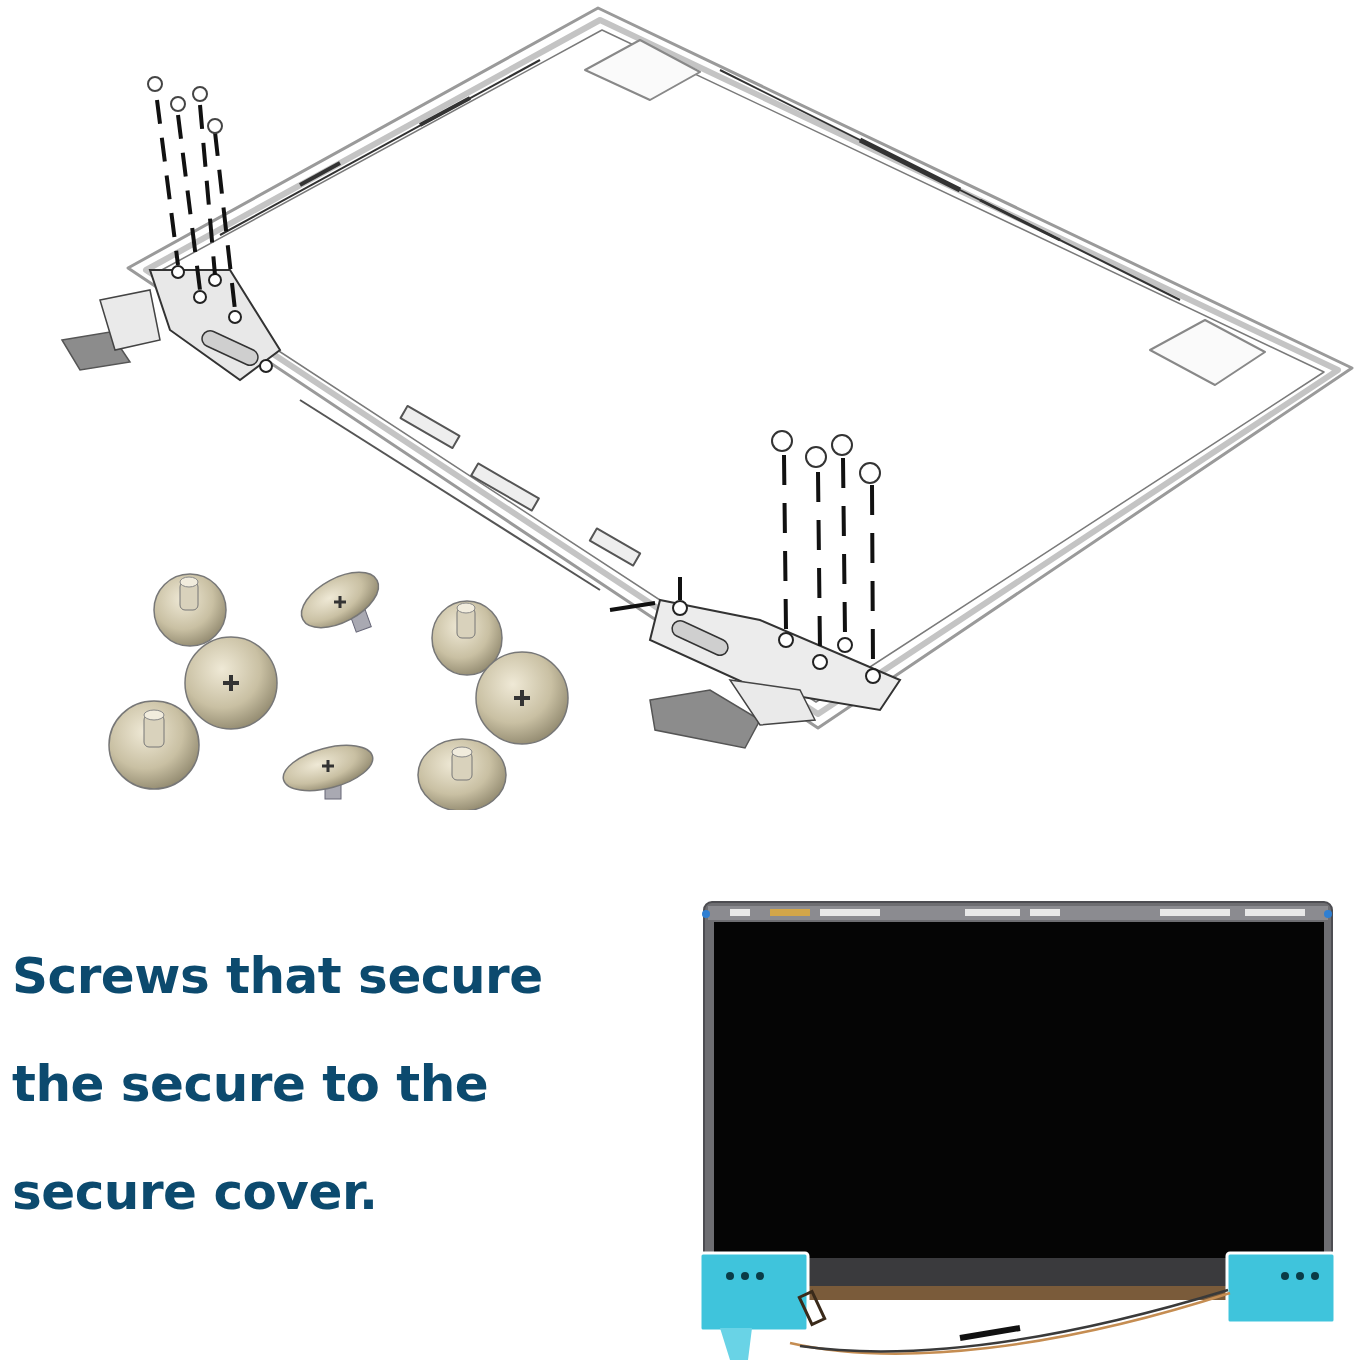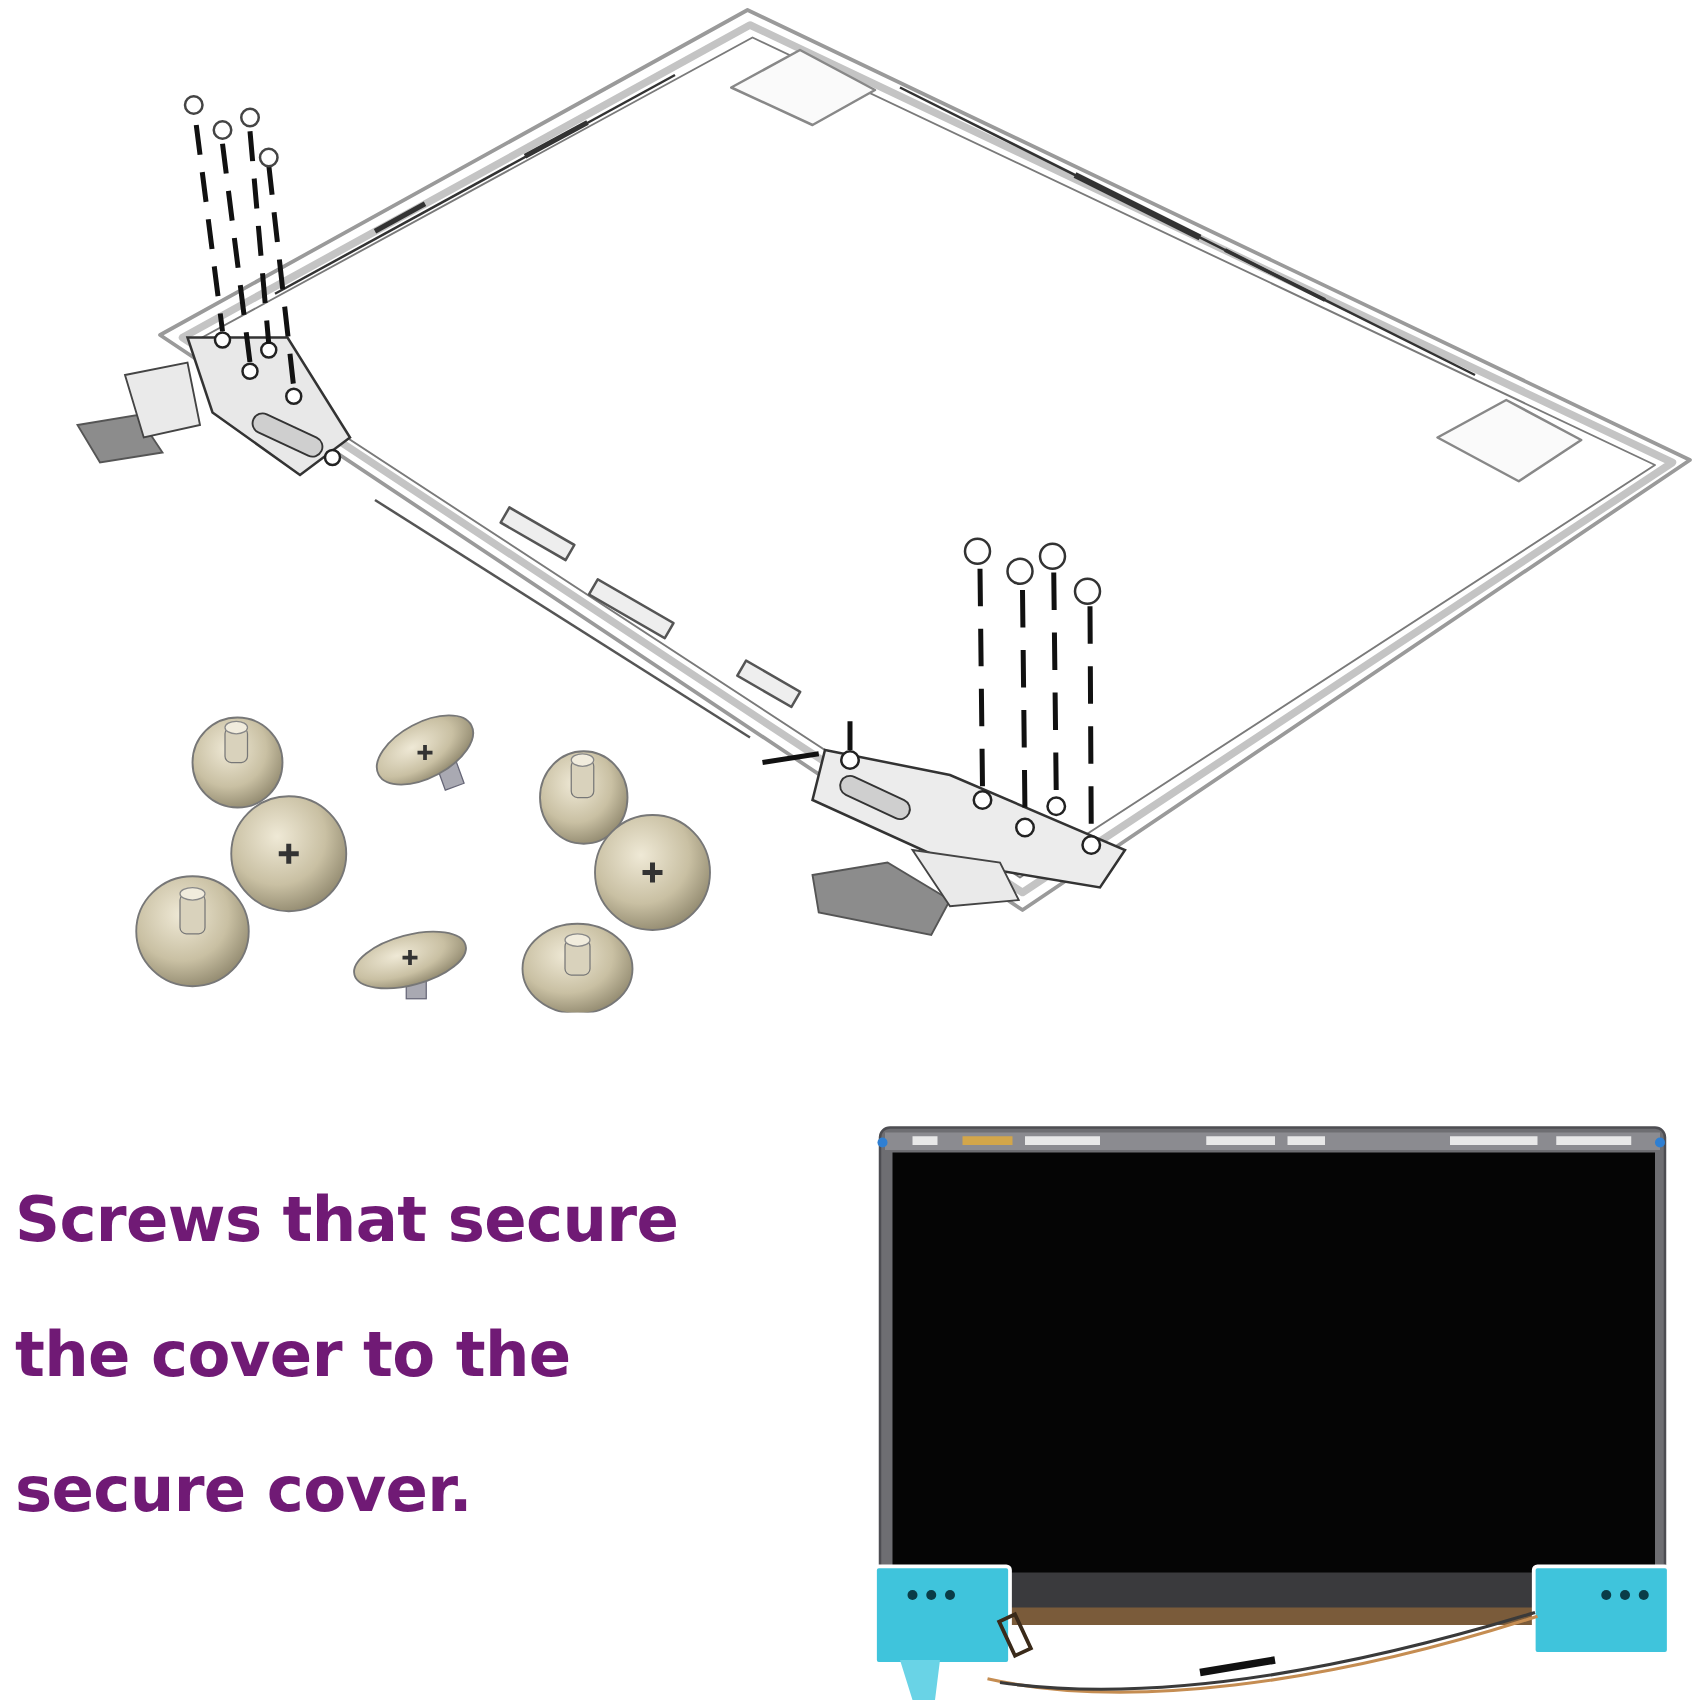--- a/index.html
+++ b/index.html
@@ -9,21 +9,21 @@
 
   
   #diagram { left: 0; top: 0; width: 1363px; height: 860px; }
 
   
   #screws { left: 90px; top: 560px; width: 520px; height: 250px; }
 
   
   #caption { left: 12px; top: 922px; width: 600px; }
   #caption .line { font-family: "DejaVu Sans", sans-serif; font-weight: bold;
-                   font-size: 50px; color: #701a75; line-height: 108px;
+                   font-size: 50px; color: #0c4a6e; line-height: 108px;
                    letter-spacing: -0.5px; white-space: nowrap; }
 
   
   #display { left: 700px; top: 898px; width: 640px; height: 465px; }
 </style>
 </head>
 <body>
 
 <svg id="diagram" class="abs" viewBox="0 0 1363 860" xmlns="http://www.w3.org/2000/svg">
 
@@ -157,21 +157,21 @@
   </g>
   <g>
     <rect x="235" y="215" width="16" height="24" fill="#a9a9b2" stroke="#667"></rect>
     <ellipse cx="238" cy="208" rx="46" ry="20" fill="url(#metal)" stroke="#777" stroke-width="1.5" transform="rotate(-15 238 208)"></ellipse>
     <path d="M232 206 h12 M238 200 v12" stroke="#333" stroke-width="3"></path>
   </g>
 </svg>
 
 <div id="caption" class="abs">
   <div class="line">Screws that secure</div>
-  <div class="line">the cover to the</div>
+  <div class="line">the secure to the</div>
   <div class="line">secure cover.</div>
 </div>
 
 <svg id="display" class="abs" viewBox="0 0 640 465" xmlns="http://www.w3.org/2000/svg">
 
   <rect x="4" y="4" width="628" height="385" rx="8" fill="#6e6e72" stroke="#4d4d52" stroke-width="2"></rect>
 
   <rect x="8" y="8" width="620" height="14" fill="#8b8b90"></rect>
   <g fill="#e8e8e8">
     <rect x="30" y="11" width="20" height="7"></rect>

